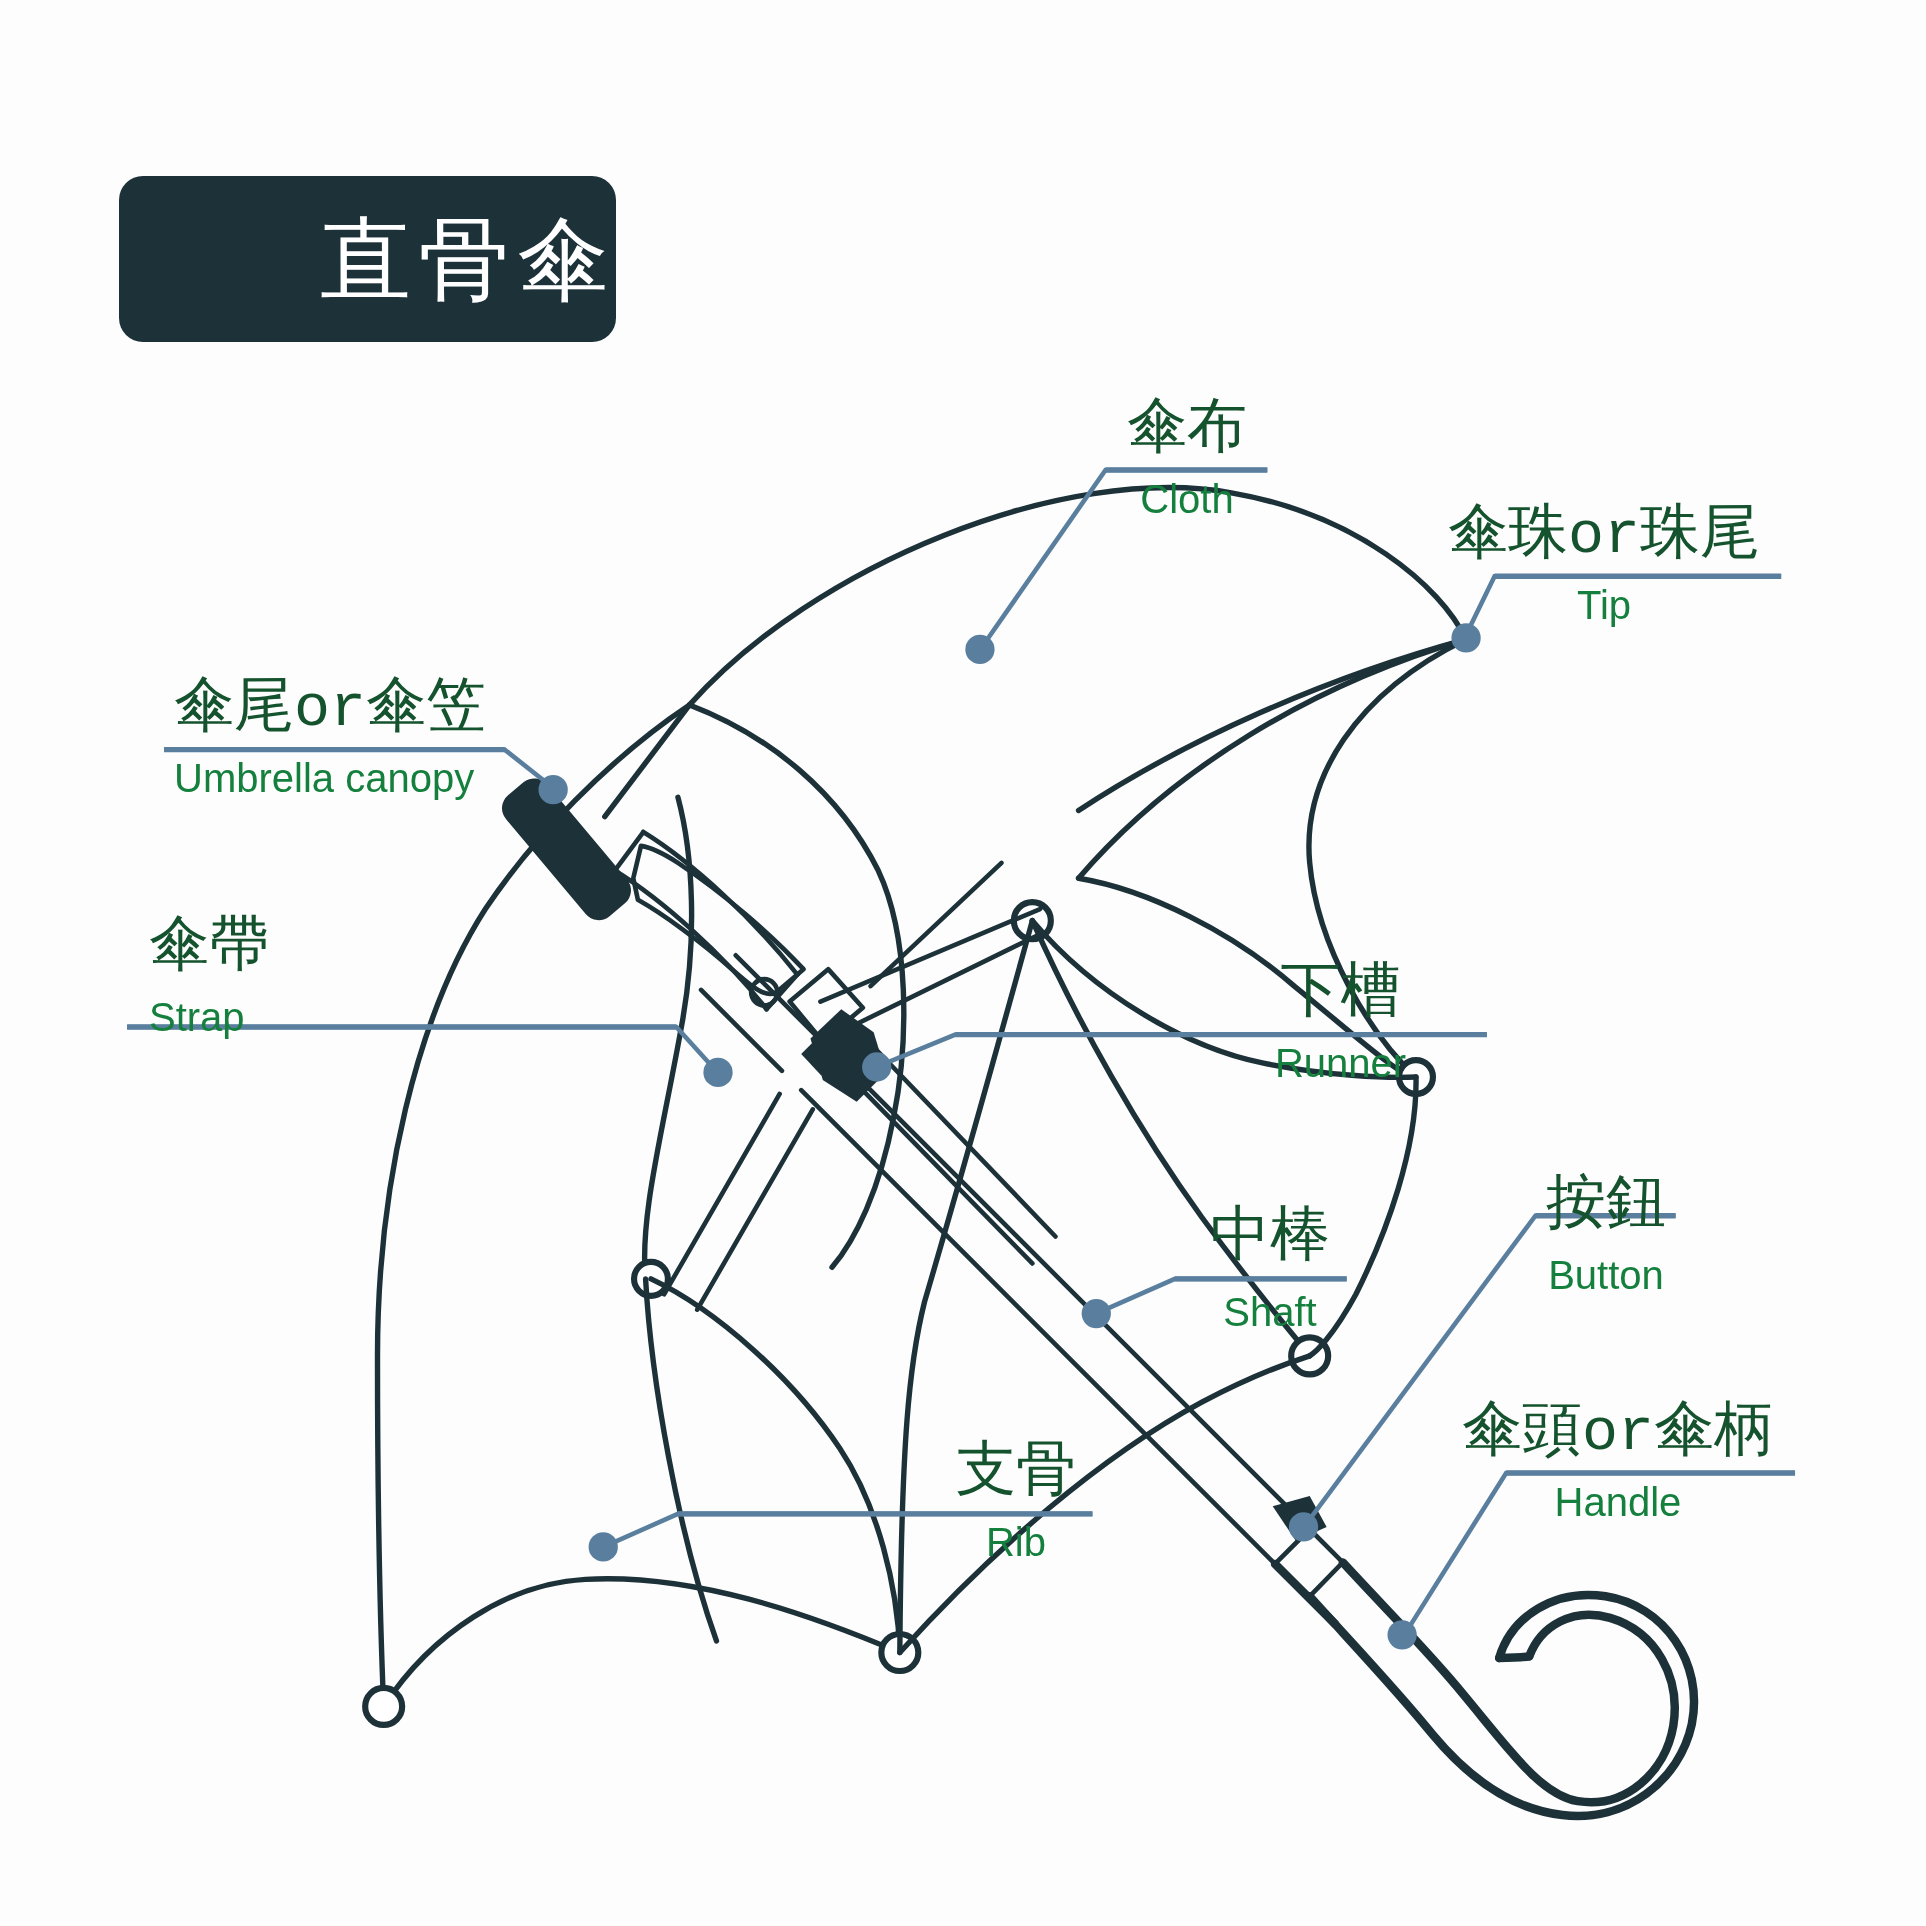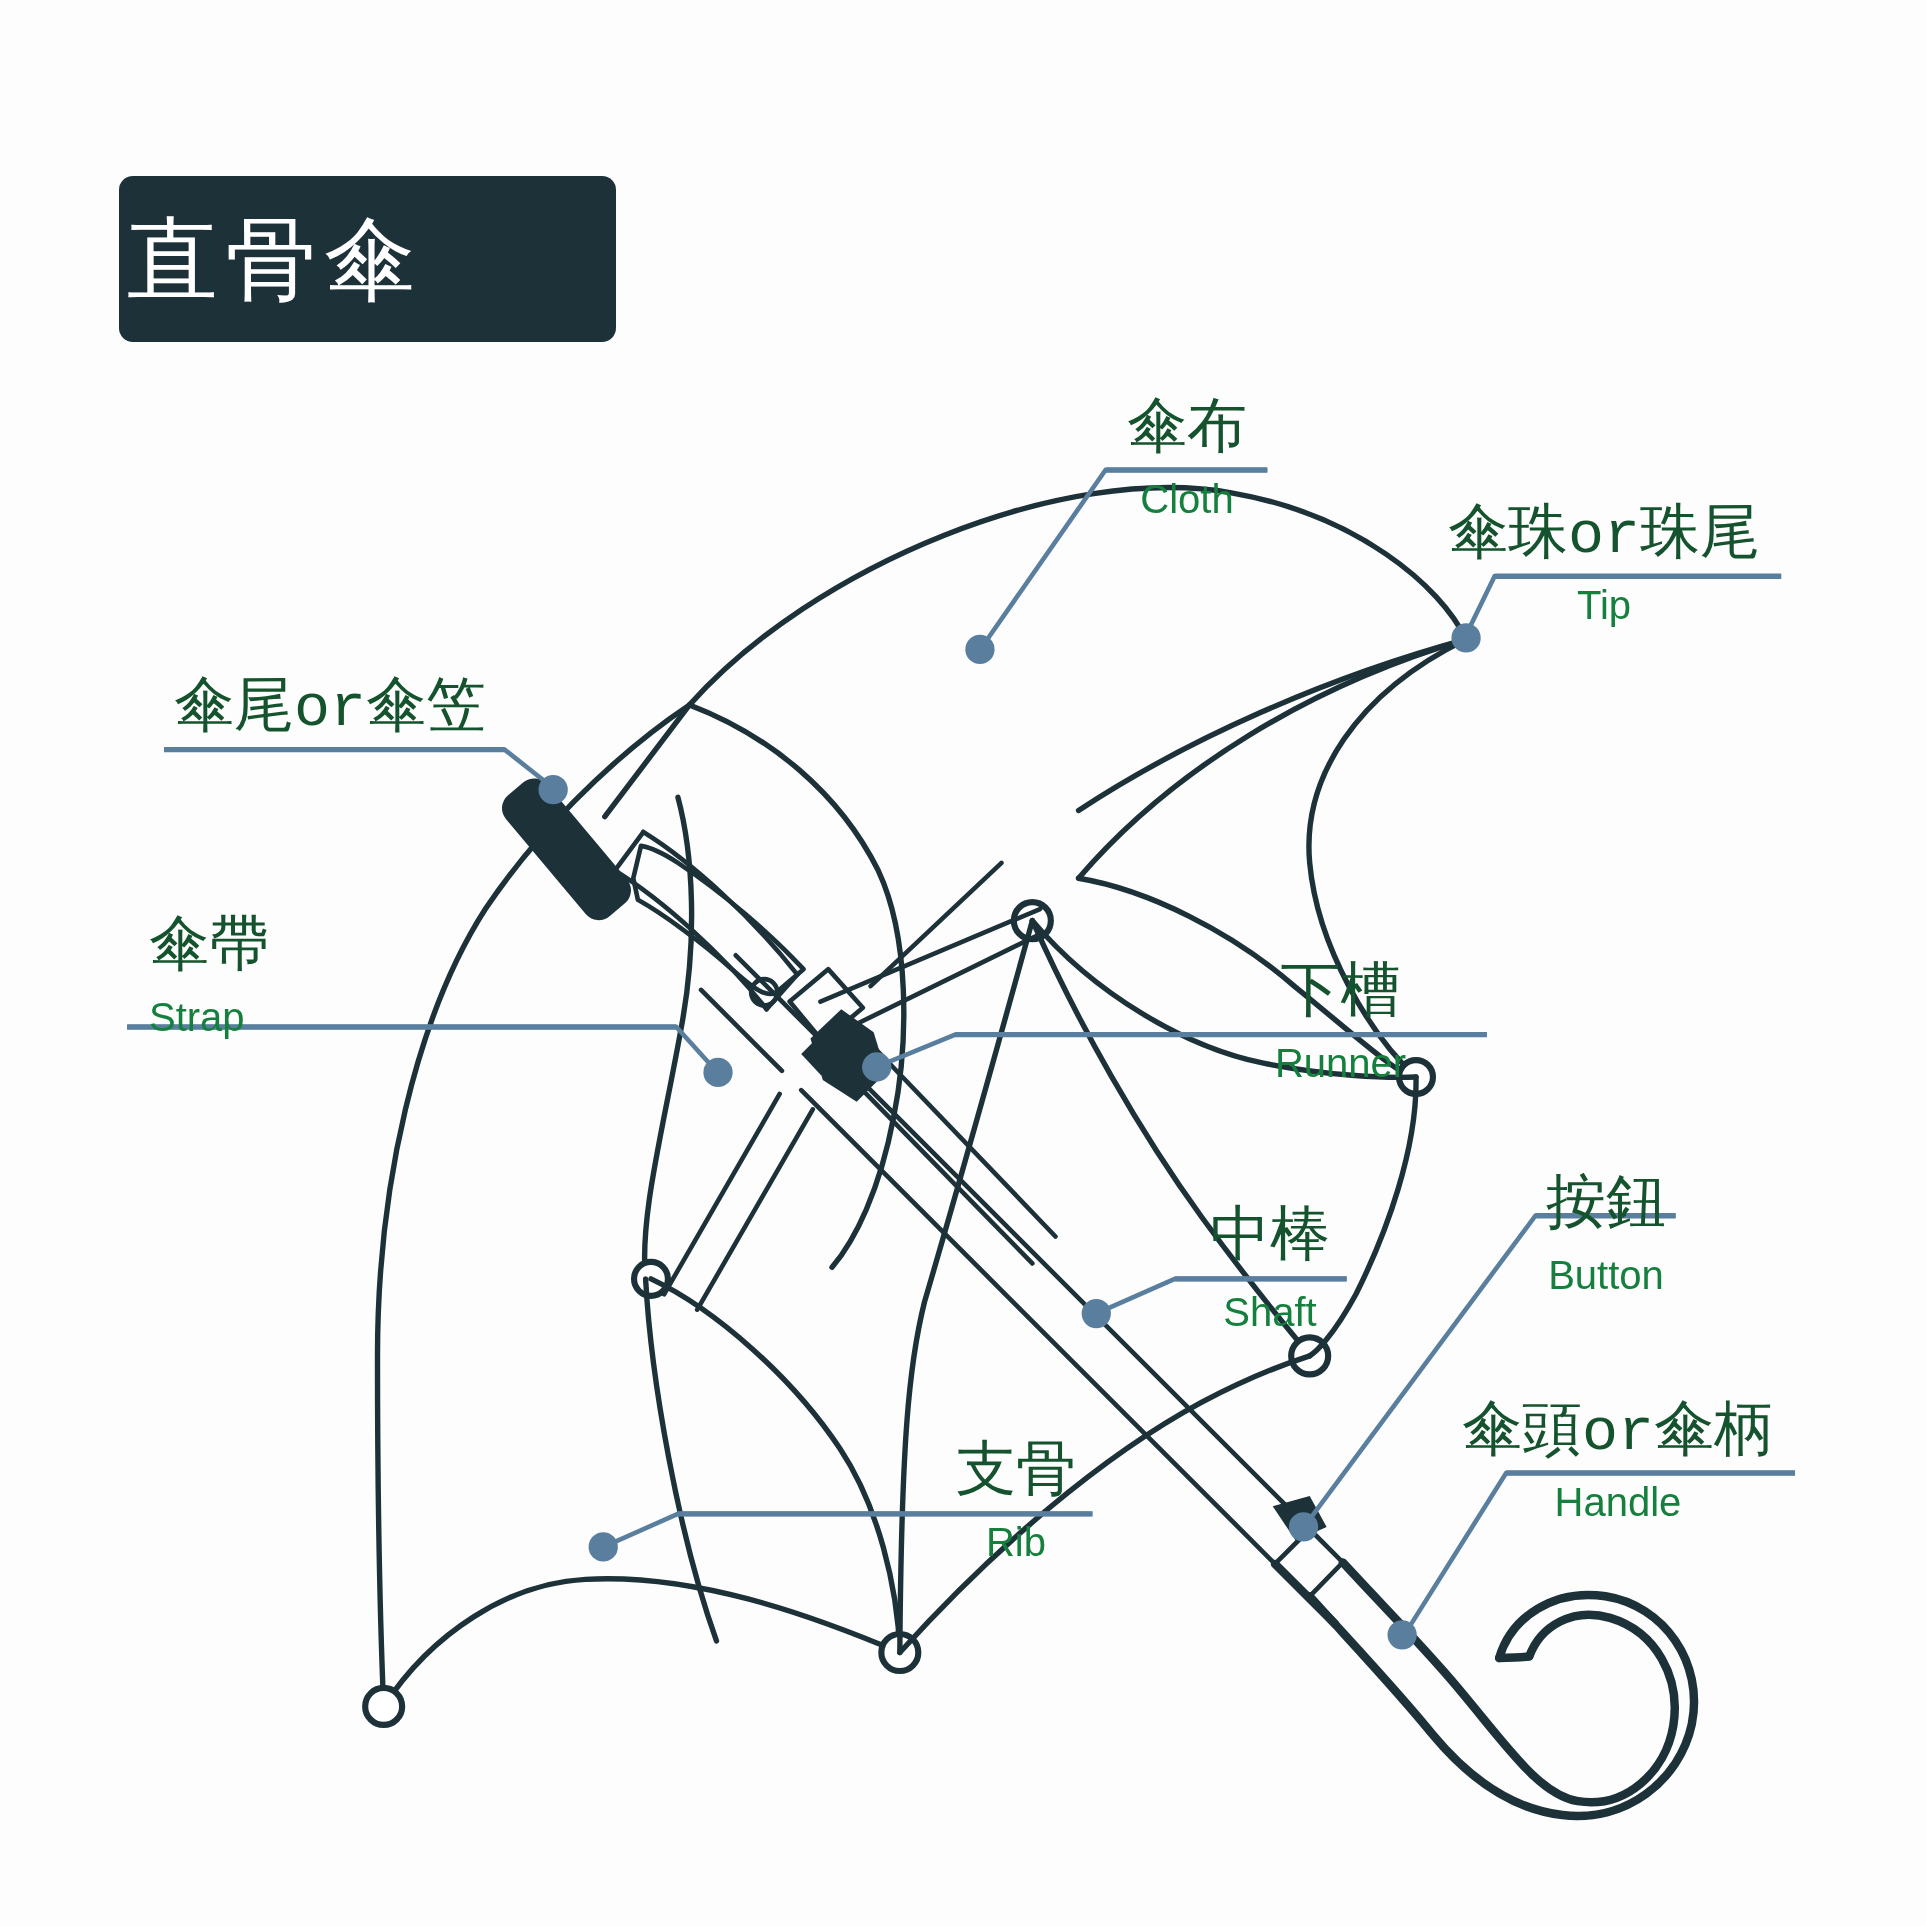--- a/index.html
+++ b/index.html
@@ -26,24 +26,24 @@
     height: 1926px;
     display: block;
   }
   .title-badge {
     position: absolute;
     left: 119px;
     top: 176px;
     width: 497px;
     height: 166px;
     background: #1d3139;
-    border-radius: 14px;
+    border-radius: 24px;
     display: flex;
     align-items: center;
-    justify-content: flex-start;
+    justify-content: flex-end;
     box-sizing: border-box;
   }
   .title-badge-text {
     color: #ffffff;
     font-size: 91px;
     line-height: 1;
     letter-spacing: 7.7px;
     font-family: "DejaVu Sans", "Liberation Sans", sans-serif;
     font-weight: 400;
     padding-left: 7.7px;
@@ -282,20 +282,21 @@
     <div class="en" style="margin-top:14px;">Cloth</div>
   </div>
 
   <div class="callout align-right" style="left:1426px; top:504px; width:356px;">
     <div class="cn">傘珠or珠尾</div>
     <div class="en" style="margin-top:14px;">Tip</div>
   </div>
 
   <div class="callout align-left" style="left:174px; top:677px; width:401px;">
     <div class="cn">傘尾or傘笠</div>
+    <div class="en" style="margin-top:14px;">Umbrella canopy</div>
   </div>
 
   <div class="callout align-left" style="left:149px; top:916px; width:277px;">
     <div class="cn">傘帶</div>
     <div class="en" style="margin-top:14px;">Strap</div>
   </div>
 
   <div class="callout align-right" style="left:1194px; top:962px; width:293px;">
     <div class="cn">下槽</div>
     <div class="en" style="margin-top:14px;">Runner</div>

